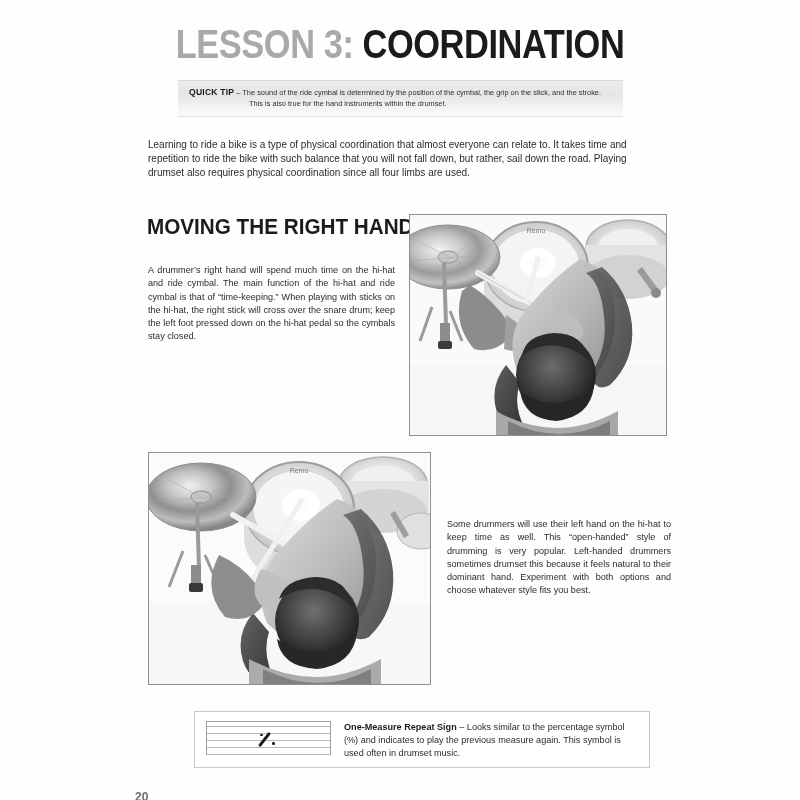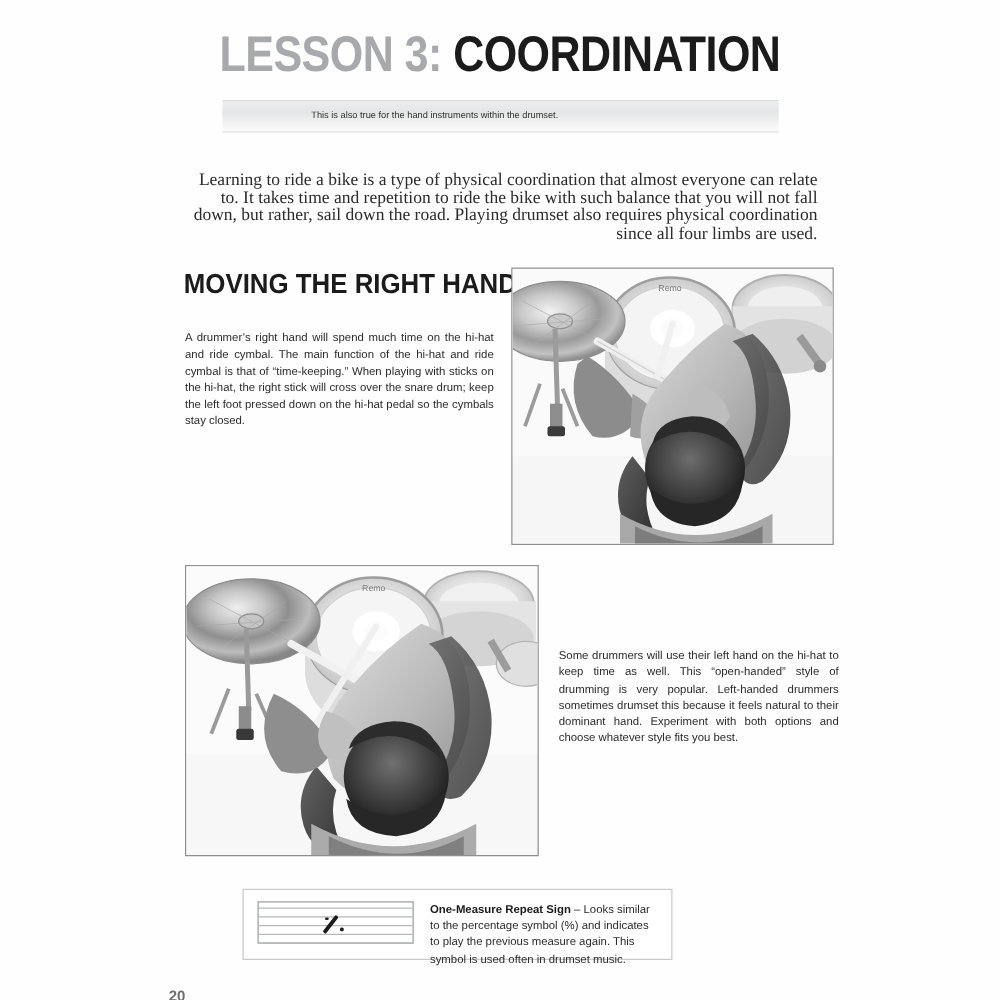--- a/index.html
+++ b/index.html
@@ -70,25 +70,24 @@
     display: block;
     padding-left: 60px;
   }
 
   
   .intro {
     position: absolute;
     left: 148px;
     top: 138px;
     width: 506px;
-    font-size: 14px;
+    font-size: 10px;
     line-height: 14.2px;
     color: #2b2b2b;
-    text-align: right;
-    font-family: Liberation Serif, serif;
+    text-align: left;
   }
 
   
   .section-head {
     position: absolute;
     left: 147px;
     top: 214px;
     display: flex;
     align-items: center;
     gap: 0;
@@ -179,21 +178,21 @@
     width: 281px;
     height: 231px;
   }
   .photo svg { display: block; }
 
   
   .defbox {
     position: absolute;
     left: 194px;
     top: 711px;
-    width: 344px;
+    width: 456px;
     height: 57px;
     box-sizing: border-box;
     border: 1px solid #c9cacb;
     background: #ffffff;
     display: flex;
     align-items: flex-start;
   }
   .staff {
     margin: 9px 0 0 11px;
     width: 125px;
@@ -258,20 +257,21 @@
 <body>
 
 <div class="page">
 
   <div class="lesson-title">
     <span class="lesson-label">LESSON 3:</span>
     <span class="lesson-name">COORDINATION</span>
   </div>
 
   <div class="quicktip">
+    <span class="qt-line1"><span class="qt-label">QUICK TIP</span><span> – </span><span>The sound of the ride cymbal is determined by the position of the cymbal, the grip on the stick, and the stroke.</span></span>
     <span class="qt-line2">This is also true for the hand instruments within the drumset.</span>
   </div>
 
   <div class="intro">Learning to ride a bike is a type of physical coordination that almost everyone can relate to. It takes time and repetition to ride the bike with such balance that you will not fall down, but rather, sail down the road. Playing drumset also requires physical coordination since all four limbs are used.</div>
 
   <div class="section-head">
     <span class="sh-text">MOVING THE RIGHT HAND</span>
     <span class="video-icon">
       <span class="inner">
         <span class="circle">

